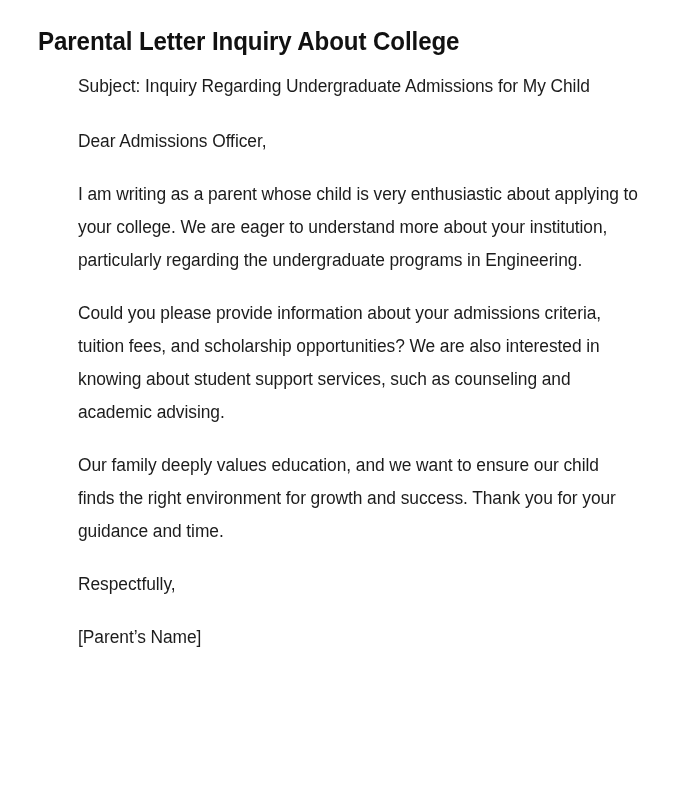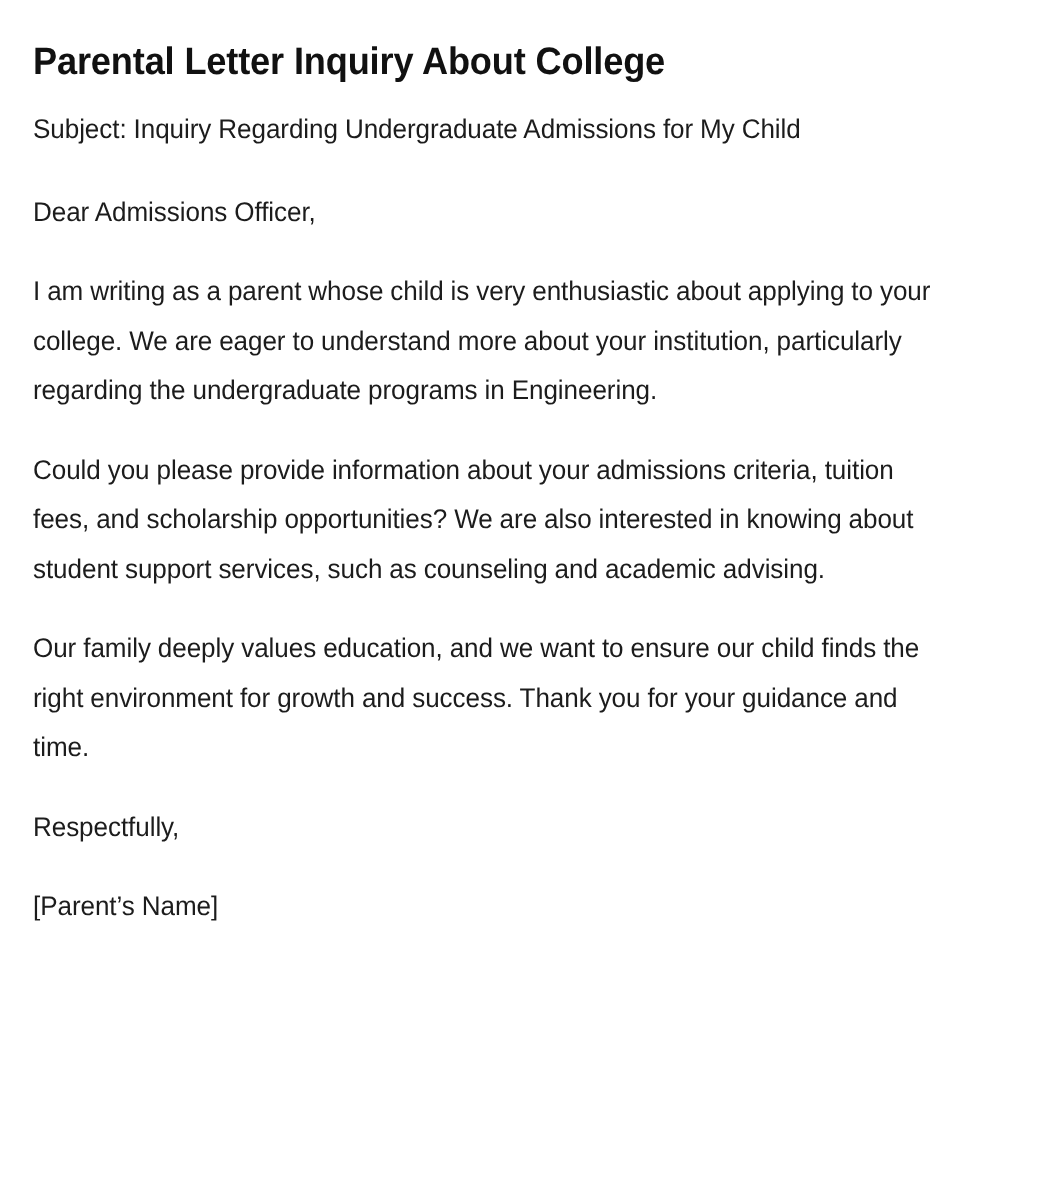--- a/index.html
+++ b/index.html
@@ -20,41 +20,42 @@
     width: 700px;
     height: 797px;
     background: #ffffff;
     box-sizing: border-box;
     padding: 0;
     position: relative;
   }
 
   .content {
     position: absolute;
-    left: 22px;
+    left: 38px;
     top: 0;
     width: 622px;
   }
 
   .article-title {
     font-family: "Liberation Sans Narrow", "Liberation Sans", "DejaVu Sans Condensed", sans-serif;
     font-size: 25.5px;
     font-weight: 700;
     line-height: 30px;
     color: #111111;
     letter-spacing: -0.1px;
     margin: 0;
     padding-top: 26px;
     transform: scaleX(0.945);
     transform-origin: left top;
     white-space: nowrap;
   }
 
   .body-block {
     margin-top: 14px;
+    margin-left: 40px;
   }
 
   .para {
     font-size: 18px;
     line-height: 33px;
     color: #1c1c1c;
     margin: 0 0 20px 0;
     transform: scaleX(0.965);
     transform-origin: left top;
     word-spacing: -0.1px;

